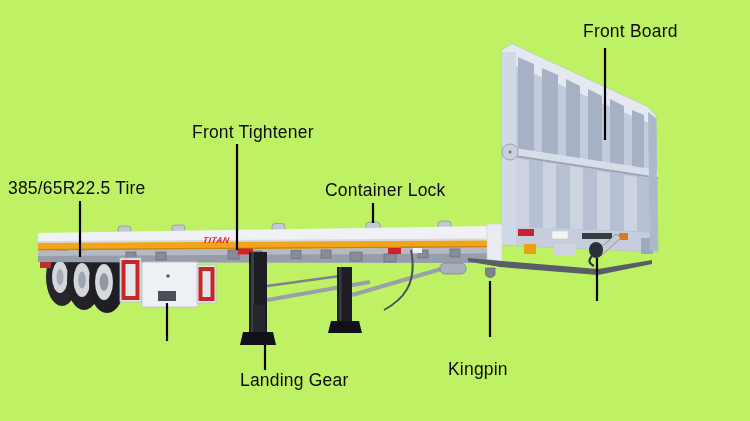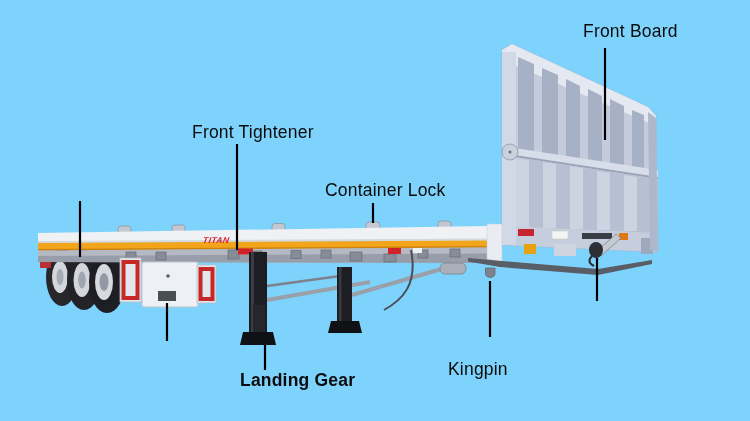--- a/index.html
+++ b/index.html
@@ -1,34 +1,34 @@
 <!DOCTYPE html>
 <html><head>
 <meta charset="utf-8">
 <style>
   html,body{margin:0;padding:0;background:#fff;}
   .stage{
-    position:relative;width:750px;height:421px;background:#7dd3fc;
+    position:relative;width:750px;height:421px;background:#bef264;
     overflow:hidden;font-family:"Liberation Sans","DejaVu Sans",sans-serif;
   }
   .stage svg{position:absolute;left:0;top:0;}
   .label{
     position:absolute;font-size:17.5px;line-height:19px;color:#0b0b0b;
     white-space:nowrap;letter-spacing:0.2px;
   }
   .brand-logo{
     position:absolute;left:203px;top:235px;font-size:8.5px;font-weight:bold;
     font-style:italic;color:#d42027;letter-spacing:0.4px;transform:skewX(-8deg);
   }
   .lbl-front-board{left:583px;top:22px;}
   .lbl-rope-tightener{left:192px;top:123px;}
   .lbl-tire{left:8px;top:179px;}
   .lbl-container-lock{left:325px;top:181px;}
   .lbl-tool-box{left:112px;top:343px;}
-  .lbl-landing-gear{left:240px;top:371px;font-weight:bold;}
+  .lbl-landing-gear{left:240px;top:371px;}
   .lbl-kingpin{left:448px;top:360px;}
   .lbl-electrical{left:547px;top:303px;}
 </style>
 </head>
 <body>
 
 <div class="stage">
 
   <svg width="750" height="421" viewBox="0 0 750 421">
 
@@ -176,19 +176,20 @@
       <line x1="373" y1="203" x2="373" y2="223"></line>
       <line x1="167" y1="303" x2="167" y2="341"></line>
       <line x1="265" y1="345" x2="265" y2="370"></line>
       <line x1="490" y1="281" x2="490" y2="337"></line>
       <line x1="597" y1="258" x2="597" y2="301"></line>
     </g>
   </svg>
 
   <div class="label lbl-front-board">Front Board</div>
   <div class="label lbl-rope-tightener">Front Tightener</div>
+  <div class="label lbl-tire">385/65R22.5 Tire</div>
   <div class="label lbl-container-lock">Container Lock</div>
   <div class="label lbl-landing-gear">Landing Gear</div>
   <div class="label lbl-kingpin">Kingpin</div>
 
   <div class="brand-logo">TITAN</div>
 
 </div>
 
 </body></html>

